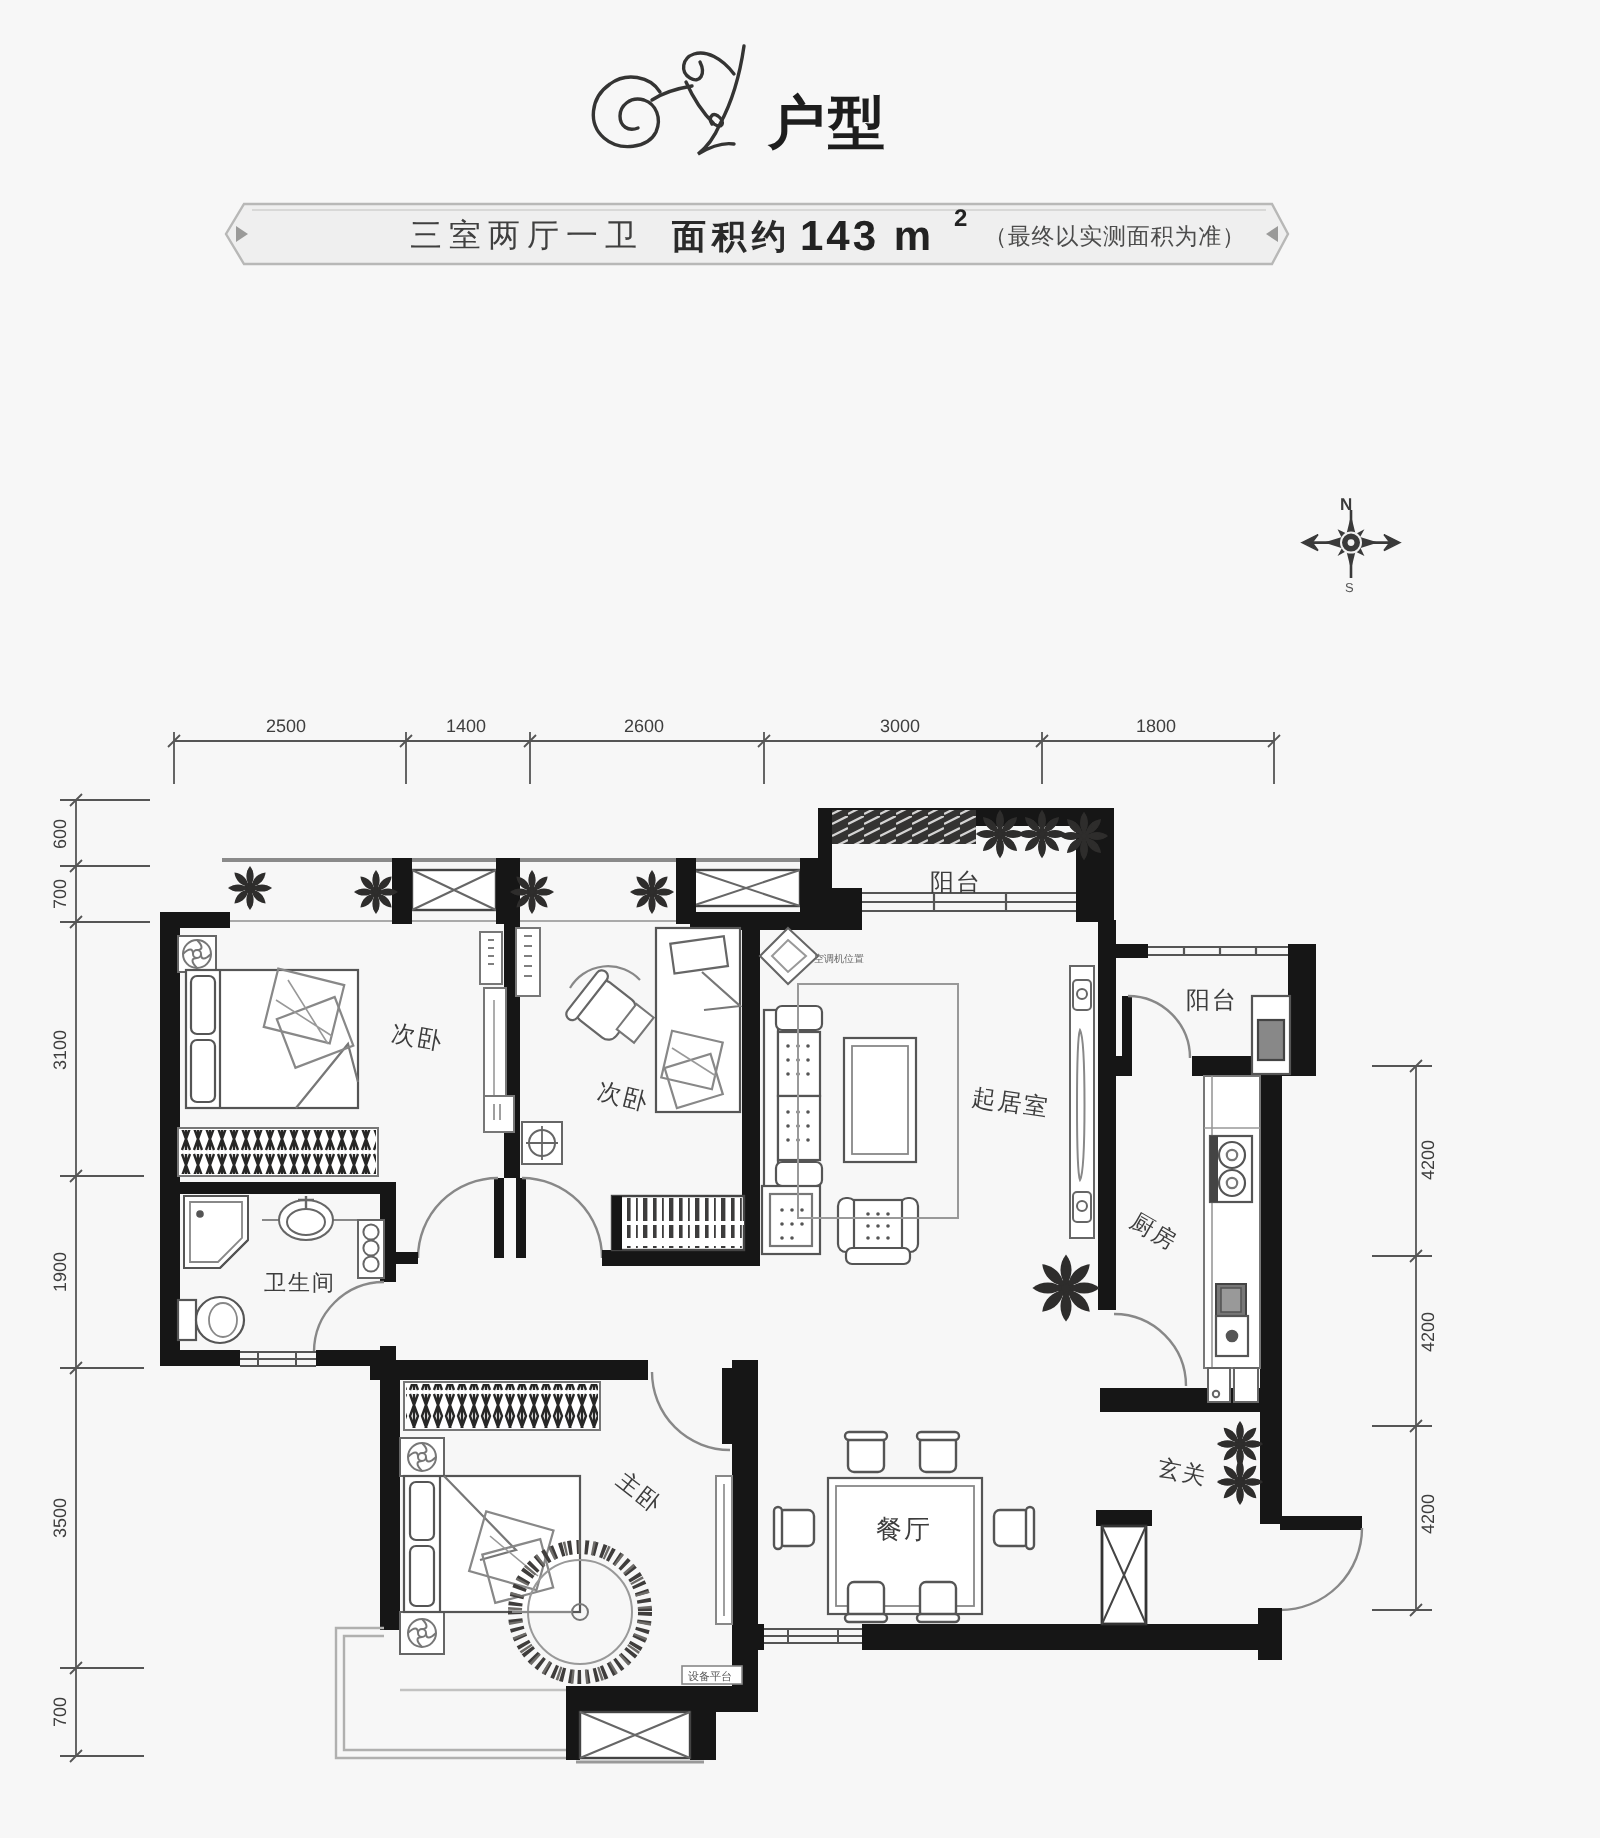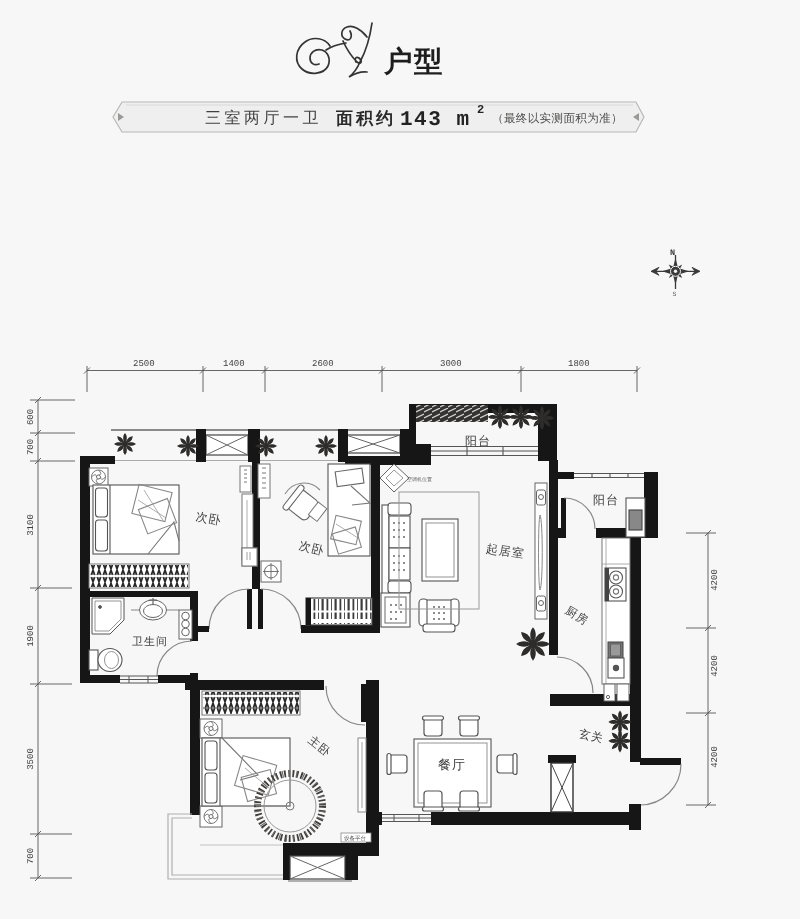--- a/index.html
+++ b/index.html
@@ -1,15 +1,15 @@
 <!DOCTYPE html>
 <html><head><meta charset="utf-8">
 <style>
 html,body{margin:0;padding:0;background:#f7f7f6;}
-#page{position:relative;width:800px;height:919px;background:#f7f7f6;overflow:hidden;font-family:Liberation Mono, monospace;-webkit-font-smoothing:antialiased;text-rendering:geometricPrecision;filter:grayscale(0.85);}
+#page{position:relative;width:800px;height:919px;background:#f7f7f6;overflow:hidden;font-family:Liberation Sans, sans-serif;-webkit-font-smoothing:antialiased;text-rendering:geometricPrecision;filter:grayscale(0.85);}
 text{-webkit-font-smoothing:antialiased;}
 </style></head>
 <body>
 <div id="page">
 <svg width="800" height="919" viewBox="0 0 800 919">
 <defs>
 <pattern id="hatch" width="6" height="24" patternUnits="userSpaceOnUse">
 <path d="M1,1 L5,12 L1,23 M5,1 L1,12 L5,23 M3,1 L3,23" stroke="#2a2624" stroke-width="1.2" fill="none"></path>
 </pattern>
 <pattern id="stripes" width="13" height="27" patternUnits="userSpaceOnUse">

